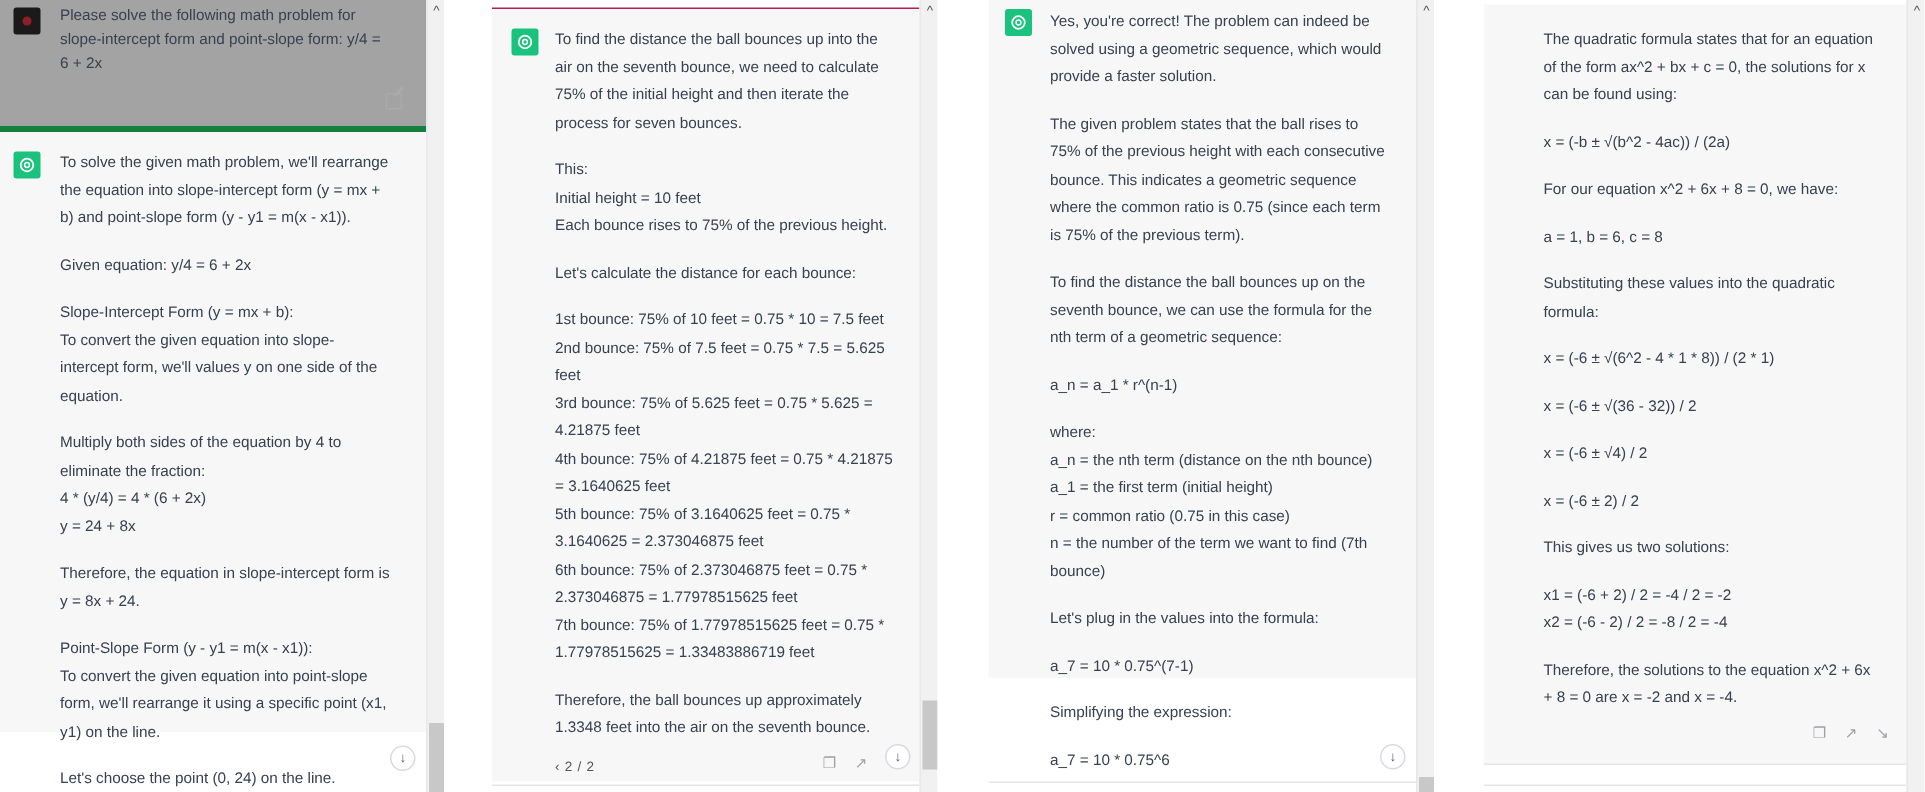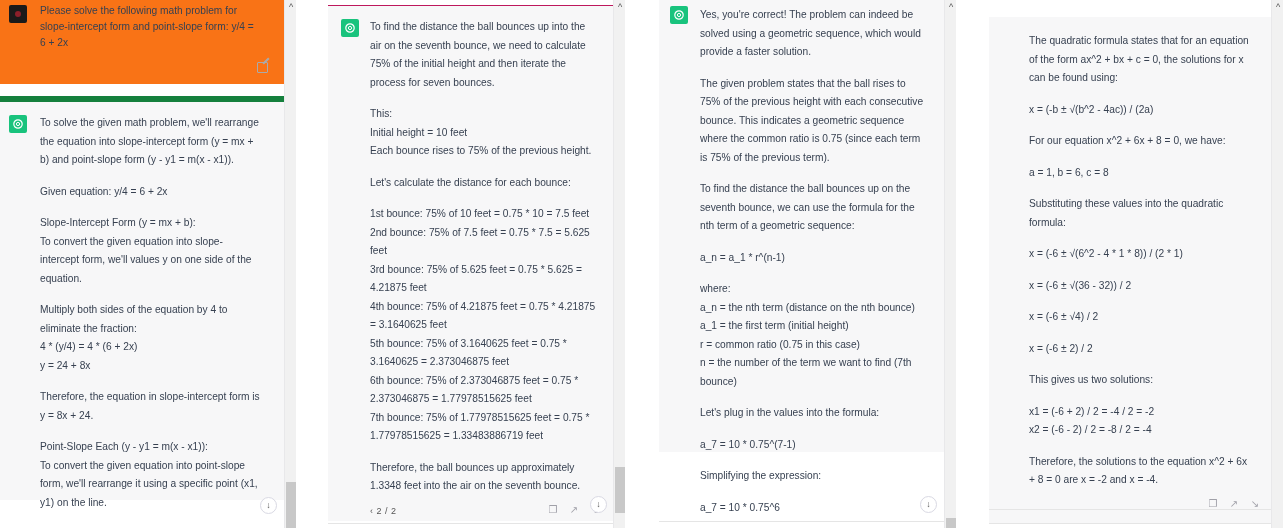--- a/index.html
+++ b/index.html
@@ -5,21 +5,21 @@
   * { box-sizing: border-box; margin: 0; padding: 0; }
   html, body { width: 1283px; height: 528px; overflow: hidden; background: #ffffff; }
   body { font-family: "Liberation Sans", "DejaVu Sans", sans-serif; color: #374151; position: relative; }
 
   .panel { position: absolute; top: 0; height: 528px; overflow: hidden; }
   .scrollbar { position: absolute; top: 0; width: 12px; height: 100%; background: #f1f1f1; border-left: 1px solid #e8e8ea; }
   .scrollbar .arrow-up { position: absolute; top: 2px; left: 0; width: 12px; text-align: center; font-size: 9px; color: #555; line-height: 10px; }
   .scrollbar .thumb { position: absolute; left: 1px; width: 10px; background: #c8c8c8; }
 
   .msg { position: absolute; left: 0; right: 12px; }
-  .msg.user { background: #f97316; }
+  .msg.user { background: #a3a3a3; }
   .msg.assistant { background: #f7f7f8; }
 
   .avatar { position: absolute; width: 18px; height: 18px; border-radius: 2px; display: flex; align-items: center; justify-content: center; }
   .avatar.gpt { background: #19c37d; }
   .avatar.user-av { background: #1a1a1a; }
   .avatar.user-av::after { content: ""; width: 6px; height: 6px; border-radius: 50%; background: #8b1f2a; }
 
   .text { position: absolute; font-size: 10.2px; line-height: 18.5px; color: #374151; }
   .text p { margin: 0; white-space: pre-wrap; }
   .text .gap { height: 13px; }
@@ -42,21 +42,21 @@
 <div class="panel" style="left:0; width:296px;">
   <div class="msg user" style="top:0; height:84px;">
     <div class="avatar user-av" style="left:9px; top:5px;"></div>
     <div class="text" style="left:40px; top:3px; width:230px; line-height:16px;">
       <p>Please solve the following math problem for</p>
       <p>slope-intercept form and point-slope form: y/4 =</p>
       <p>6 + 2x</p>
     </div>
     <div class="edit-icon" style="left:257px; top:62px;"></div>
   </div>
-  <div class="msg assistant" style="top:96px; height:404px; border-top:6px solid #15803d;">
+  <div class="msg assistant" style="top:84px; height:404px; border-top:4px solid #15803d;">
     <div class="avatar gpt" style="left:9px; top:13px;">
       <svg width="12" height="12" viewBox="0 0 12 12">
           <circle cx="6" cy="6" r="4.2" fill="none" stroke="#fff" stroke-width="1.2"></circle>
           <circle cx="6" cy="6" r="1.6" fill="none" stroke="#fff" stroke-width="1"></circle>
         </svg>
     </div>
     <div class="text" style="left:40px; top:12px; width:240px;">
       <p>To solve the given math problem, we'll rearrange</p>
       <p>the equation into slope-intercept form (y = mx +</p>
       <p>b) and point-slope form (y - y1 = m(x - x1)).</p>
@@ -69,21 +69,21 @@
       <p>equation.</p>
       <div class="gap"></div>
       <p>Multiply both sides of the equation by 4 to</p>
       <p>eliminate the fraction:</p>
       <p>4 * (y/4) = 4 * (6 + 2x)</p>
       <p>y = 24 + 8x</p>
       <div class="gap"></div>
       <p>Therefore, the equation in slope-intercept form is</p>
       <p>y = 8x + 24.</p>
       <div class="gap"></div>
-      <p>Point-Slope Each (y - y1 = m(x - x1)):</p>
+      <p>Point-Slope Form (y - y1 = m(x - x1)):</p>
       <p>To convert the given equation into point-slope</p>
       <p>form, we'll rearrange it using a specific point (x1,</p>
       <p>y1) on the line.</p>
       <div class="gap"></div>
       <p>Let's choose the point (0, 24) on the line.</p>
     </div>
   </div>
   <div class="scroll-down" style="left:260px; top:497px;">↓</div>
   <div class="scrollbar" style="left:284px;">
     <div class="arrow-up">^</div>
@@ -186,21 +186,21 @@
   </div>
   <div class="scroll-down" style="left:261px; top:496px;">↓</div>
   <div class="bottom-edge" style="top:521px;"></div>
   <div class="scrollbar" style="left:285px;">
     <div class="arrow-up">^</div>
     <div class="thumb" style="top:518px; height:10px;"></div>
   </div>
 </div>
 
 <div class="panel" style="left:989px; width:294px;">
-  <div class="msg assistant" style="top:17px; height:506px;">
+  <div class="msg assistant" style="top:3px; height:506px;">
     <div class="text" style="left:40px; top:15px; width:240px;">
       <p>The quadratic formula states that for an equation</p>
       <p>of the form ax^2 + bx + c = 0, the solutions for x</p>
       <p>can be found using:</p>
       <div class="gap"></div>
       <p>x = (-b ± √(b^2 - 4ac)) / (2a)</p>
       <div class="gap"></div>
       <p>For our equation x^2 + 6x + 8 = 0, we have:</p>
       <div class="gap"></div>
       <p>a = 1, b = 6, c = 8</p>

